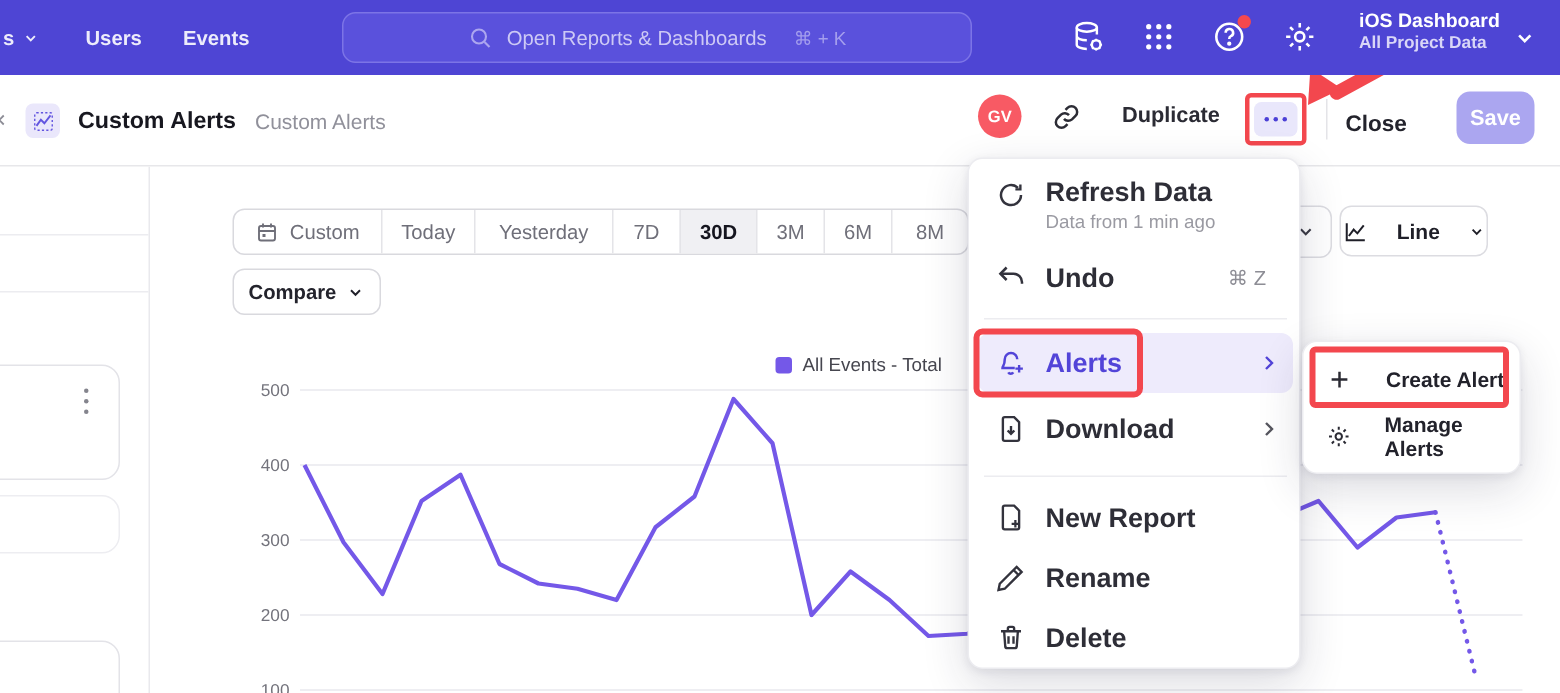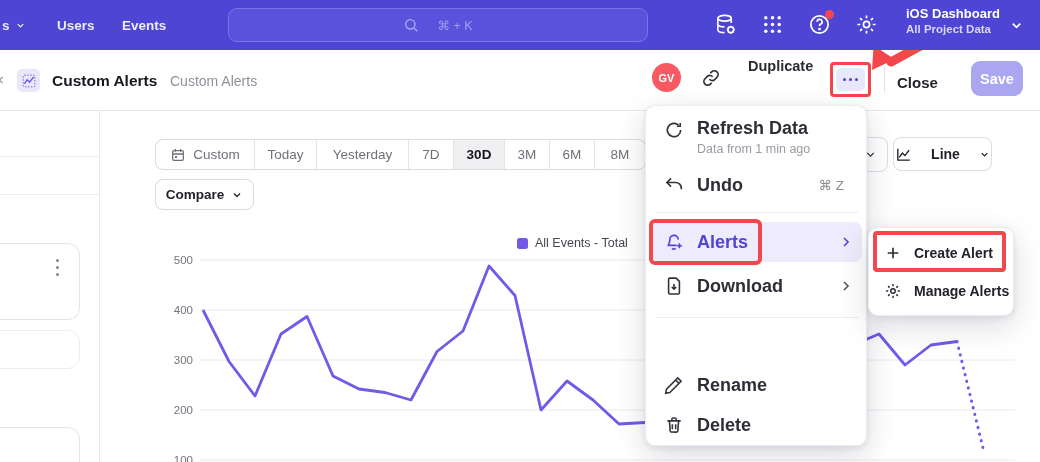--- a/index.html
+++ b/index.html
@@ -44,21 +44,21 @@
   #hdr-frag { position:absolute; left:-5px; top:24px; width:12px; height:12px; color:#8d8d96; }
   #hdr-iconbox { position:absolute; left:17px; top:19px; width:23px; height:23px;
     background:#eae7fb; border-radius:5px; display:flex; align-items:center; justify-content:center;
     color:#6355e0; }
   #hdr-title { position:absolute; left:52px; top:22px; font-size:15.5px; font-weight:bold; color:#17171f; }
   #hdr-crumb { position:absolute; left:170px; top:23px; font-size:14px; color:#90909a; cursor:pointer; }
   #hdr-avatar { position:absolute; left:652px; top:13px; width:29px; height:29px; border-radius:50%;
     background:#f85a64; color:#ffffff; font-size:11px; font-weight:bold;
     display:flex; align-items:center; justify-content:center; cursor:pointer; }
   #hdr-link { position:absolute; left:701px; top:18px; width:20px; height:20px; color:#2c2c35; cursor:pointer; }
-  #hdr-duplicate { position:absolute; left:748px; top:8px; font-size:14.5px; font-weight:bold; color:#2b2b34; cursor:pointer; }
+  #hdr-duplicate { position:absolute; left:748px; top:19px; font-size:14.5px; font-weight:bold; color:#2b2b34; cursor:pointer; }
   #hdr-morebox { position:absolute; left:830px; top:12px; width:41px; height:35px;
     border:3.5px solid #f3474e; border-radius:4px; }
   #hdr-more { position:absolute; left:836px; top:18px; width:29px; height:23px;
     background:#e9e7fb; border-radius:5px; display:flex; align-items:center; justify-content:center;
     gap:2.5px; cursor:pointer; }
   #hdr-more i { width:3.5px; height:3.5px; border-radius:50%; background:#4b40d6; }
   #hdr-div { position:absolute; left:884px; top:16px; width:1px; height:27px; background:#e4e4e8; }
   #hdr-close { position:absolute; left:897px; top:24px; font-size:15px; font-weight:bold; color:#23232c; cursor:pointer; }
   #hdr-save { position:absolute; left:971px; top:11px; width:52px; height:35px;
     background:#aba6f0; color:#ffffff; border:none; border-radius:9px;
@@ -118,21 +118,21 @@
   #m-alerts .mi, #m-alerts .m-label, #m-alerts .m-chev { color:#5244d8; }
   #m-alerts .m-chev { right:8px; }
   #m-redbox { position:absolute; left:3px; top:113px; width:113px; height:46px;
     border:4px solid #f3474e; border-radius:6px; pointer-events:none; }
 
   
   #submenu { position:absolute; left:868px; top:227px; width:146px; height:89px;
     background:#ffffff; border:1px solid #ececf0; border-radius:10px; z-index:6;
     box-shadow:0 10px 30px rgba(30,30,60,.16), 0 2px 6px rgba(30,30,60,.08); }
   .sm-row { position:absolute; left:0; width:100%; height:34px; display:flex; align-items:center;
-    padding-left:15px; gap:12px; cursor:pointer; }
+    padding-left:15px; gap:22px; cursor:pointer; }
   .sm-row .mi { width:18px; height:18px; color:#2a2a33; }
   .sm-label { font-size:14px; font-weight:bold; color:#22222b; }
   #sm-redbox { position:absolute; left:4px; top:3px; width:133px; height:41px;
     border:4px solid #f3474e; border-radius:4px; pointer-events:none; }
 </style>
 </head>
 <body>
 
 <div id="app">
 
@@ -263,20 +263,21 @@
         </svg>
     </span>
     <span class="nav-item" id="nav-users">Users</span>
     <span class="nav-item" id="nav-events">Events</span>
 
     <div id="nav-search">
       <svg class="ic" width="16" height="16" viewBox="0 0 24 24" fill="none" stroke="#aca6ef" stroke-width="2.1">
         <circle cx="11" cy="11" r="7"></circle>
           <path d="M16.5 16.5L21.5 21.5"></path>
       </svg>
+      <span class="ph">Open Reports &amp; Dashboards</span>
       <span class="sc">⌘ + K</span>
     </div>
 
     <svg class="nav-icon" id="icon-data" viewBox="0 0 24 24" fill="none" stroke="currentColor" stroke-width="1.7">
       <ellipse cx="11" cy="5.5" rx="7" ry="3"></ellipse>
       <path d="M4 5.5v6c0 1.7 3.1 3 7 3M4 11.5v6c0 1.7 3.1 3 7 3M18 5.5v5"></path>
       <circle cx="17.5" cy="17.5" r="3"></circle>
         <path d="M17.5 13.4v1M17.5 20.6v1M13.4 17.5h1M20.6 17.5h1M14.6 14.6l.8.8M19.6 19.6l.8.8M20.4 14.6l-.8.8M15.4 19.6l-.8.8" stroke-width="1.4"></path>
     </svg>
     <svg class="nav-icon" id="icon-apps" viewBox="0 0 24 24" fill="currentColor">
@@ -359,20 +360,27 @@
         <path d="M12 9.5v6M9.3 13.2L12 15.9l2.7-2.7"></path>
       </svg>
       <span class="m-label">Download</span>
       <svg class="m-chev" viewBox="0 0 24 24" fill="none" stroke="currentColor" stroke-width="2.4">
           <path d="M9 6l6 6-6 6"></path>
         </svg>
     </div>
 
     <div class="m-div" style="top:211px"></div>
 
+    <div class="m-row" style="top:221px;height:36px">
+      <svg class="mi" viewBox="0 0 24 24" fill="none" stroke="currentColor" stroke-width="1.9">
+        <path d="M14.5 2.5H7a1.5 1.5 0 0 0-1.5 1.5v16A1.5 1.5 0 0 0 7 21.5h10a1.5 1.5 0 0 0 1.5-1.5V6.5z"></path>
+        <path d="M15.5 14v6M12.5 17h6" stroke-width="1.8"></path>
+      </svg>
+      <span class="m-label">New Report</span>
+    </div>
 
     <div class="m-row" style="top:261px;height:36px">
       <svg class="mi" viewBox="0 0 24 24" fill="none" stroke="currentColor" stroke-width="1.9">
         <path d="M16.5 3.5l4 4L7 21l-5 1 1-5z"></path>
           <path d="M14 6l4 4"></path>
       </svg>
       <span class="m-label">Rename</span>
     </div>
 
     <div class="m-row" style="top:301px;height:36px">

